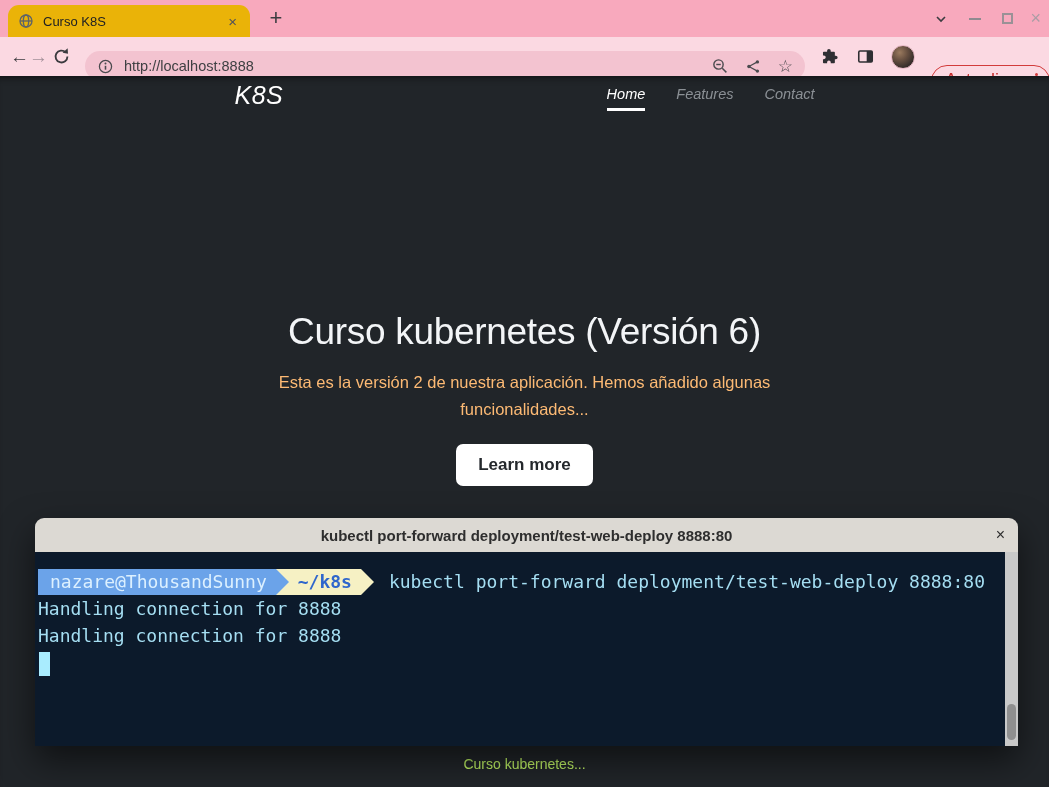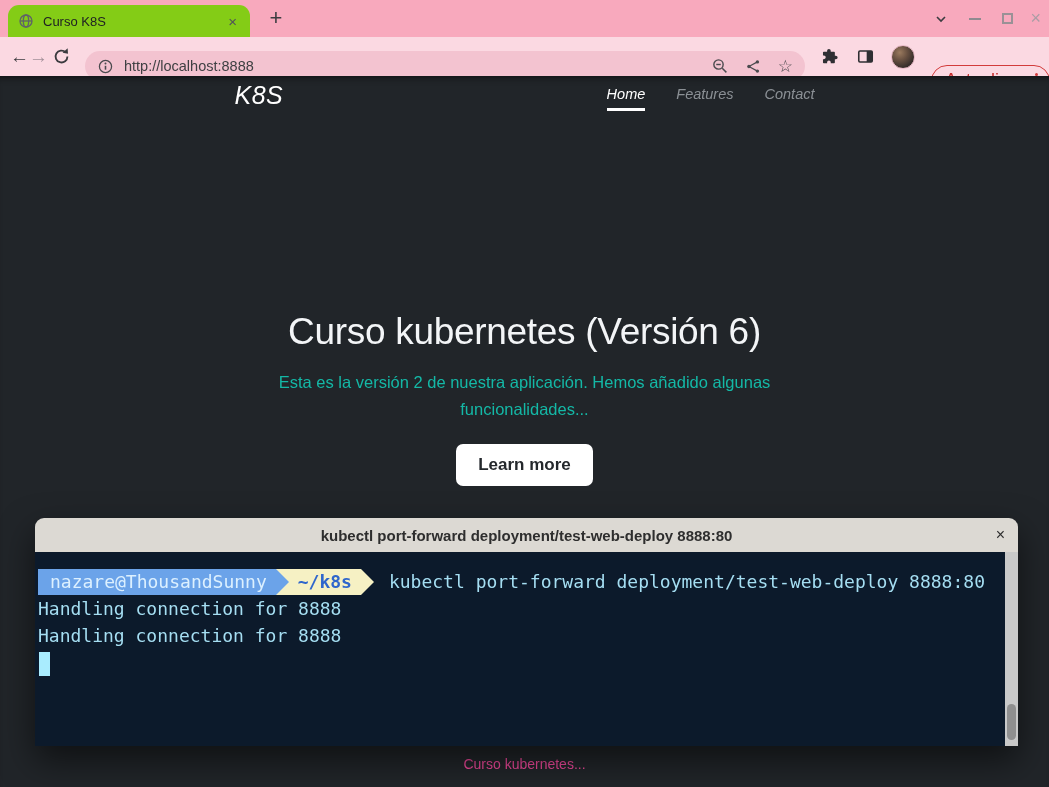--- a/index.html
+++ b/index.html
@@ -1,21 +1,21 @@
 <!DOCTYPE html>
 <html><head>
 <meta charset="utf-8">
 <style>
   * { margin:0; padding:0; box-sizing:border-box; }
   html,body { width:1049px; height:787px; overflow:hidden; }
   body { font-family:"Liberation Sans", sans-serif; position:relative; background:#212529; }
 
   
   .titlebar { position:absolute; top:0; left:0; width:100%; height:37px; background:#f8a9bd; }
-  .tab { position:absolute; left:8px; top:5px; width:242px; height:32px; background:#84cc16;
+  .tab { position:absolute; left:8px; top:5px; width:242px; height:32px; background:#eab308;
          border-radius:11px 11px 0 0; display:flex; align-items:center; padding:0 10px; }
   .tab-title { font-size:13px; color:#202124; margin-left:9px; flex:1; white-space:nowrap; overflow:hidden; }
   .tab-close { font-size:15px; color:#52525a; cursor:default; padding:0 3px; }
   .newtab { position:absolute; left:262px; top:4px; font-size:22px; font-weight:300; color:#3c3c40;
             width:28px; height:28px; text-align:center; line-height:28px; }
   .wctrl { position:absolute; top:0; height:37px; display:flex; align-items:center; }
   .wc-chevron { right:100px; }
   .wc-min { right:68px; } .wc-max { right:36px; } .wc-close { right:8px; }
   .minbar { width:12px; height:2px; background:#8f8a90; }
   .maxbox { width:11px; height:11px; border:2px solid #9a9196; }
@@ -44,24 +44,24 @@
   .site { position:absolute; top:76px; left:0; width:100%; height:711px; background:#212529;
           box-shadow:inset 0 7px 9px -7px rgba(0,0,0,.75); }
   .container { width:580px; margin:0 auto; }
   .site-header { display:flex; align-items:center; padding-top:4px;font-style:italic; }
   .brand { font-size:25px; color:#ffffff; font-weight:400; letter-spacing:.5px; }
   .nav { margin-left:auto; display:flex; gap:31px; align-items:flex-start; font-size:14.5px; padding-top:6px; }
   .nav-link { color:#8b9095; padding-bottom:6px; cursor:default; }
   .nav-link.active { color:#ffffff; border-bottom:3px solid #ffffff; }
   .hero { text-align:center; margin-top:200px; }
   .hero-title { font-size:37px; font-weight:500; color:#f3f5f7; letter-spacing:-.3px; }
-  .hero-sub { width:520px; margin:16px auto 0; font-size:16.5px; line-height:1.62; color:#14b8a6; }
+  .hero-sub { width:520px; margin:16px auto 0; font-size:16.5px; line-height:1.62; color:#fdba74; }
   .cta { display:inline-block; margin-top:22px; background:#ffffff; color:#24282c; font-size:17px;
          font-weight:700; padding:11px 22px; border-radius:7px; border:none; font-family:inherit; }
-  .site-footer { position:absolute; bottom:15px; width:100%; text-align:center; font-size:14px; color:#ec4899; }
+  .site-footer { position:absolute; bottom:15px; width:100%; text-align:center; font-size:14px; color:#bef264; }
 
   
   .terminal { position:absolute; left:35px; top:518px; width:983px; height:228px;
               box-shadow:0 14px 34px rgba(0,0,0,.55); border-radius:9px 9px 0 0; }
   .term-titlebar { height:34px; background:#dcd9d3; border-radius:9px 9px 0 0; position:relative;
                    display:flex; align-items:center; justify-content:center;
                    font-size:15px; font-weight:700; color:#2e2e2e; }
   .term-close { position:absolute; right:13px; top:50%; transform:translateY(-50%);
                 font-size:16px; font-weight:400; color:#2e2e2e; }
   .term-body { height:194px; background:#0c1a2b; position:relative; overflow:hidden;

